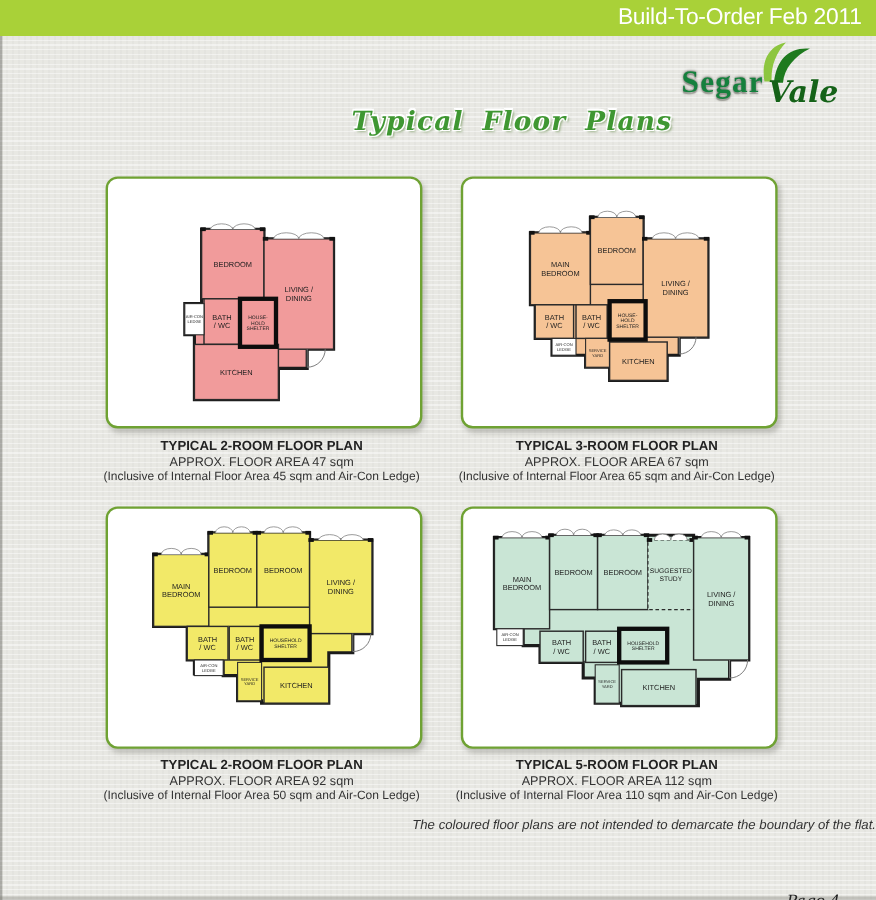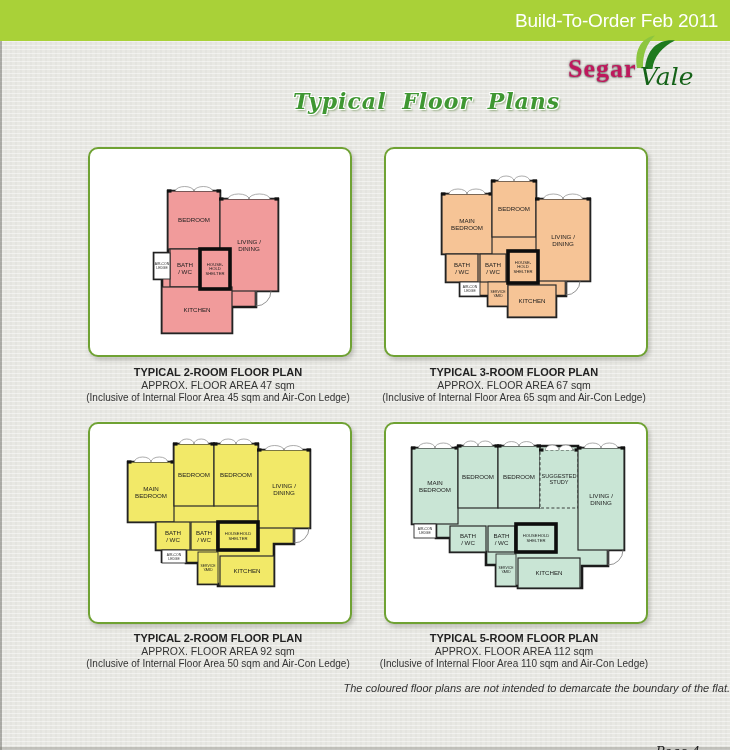--- a/index.html
+++ b/index.html
@@ -5,42 +5,42 @@
   html,body{margin:0;padding:0;}
   body{
     width:730px;height:750px;position:relative;overflow:hidden;
     font-family:"Liberation Sans", sans-serif;
     background-color:#e8e8e3;
     background-image:
       repeating-linear-gradient(0deg, rgba(255,255,255,.45) 0px, rgba(255,255,255,.45) 1px, rgba(0,0,0,0) 1px, rgba(0,0,0,0) 4px),
       repeating-linear-gradient(90deg, rgba(0,0,0,.02) 0px, rgba(0,0,0,.02) 2px, rgba(0,0,0,0) 2px, rgba(0,0,0,0) 5px);
   }
   .banner{
-    position:absolute;left:0;top:0;width:730px;height:41px;
+    position:absolute;left:0;top:0;width:730px;height:30px;
     background:var(--banner,#a9d138);
     display:flex;align-items:center;justify-content:flex-end;
   }
   .banner span{
     color:#ffffff;font-size:19px;letter-spacing:-0.2px;padding-right:12px;
     font-family:"Liberation Sans", sans-serif;
   }
   .left-edge{position:absolute;left:0;top:0;width:2px;height:750px;background:rgba(60,60,55,.35);}
   .bottom-edge{position:absolute;left:0;bottom:0;width:730px;height:3px;background:rgba(120,120,112,.35);}
 
   .logo{position:absolute;left:568px;top:38px;width:140px;height:58px;}
   .logo .leaf{position:absolute;left:62px;top:-4px;}
   .logo .segar{
     position:absolute;left:0;top:16px;
     font-family:"Liberation Serif", serif;font-weight:bold;font-size:26px;
-    color:#be185d;text-shadow:0 0 3px #8a8a84, 0 1px 1px #9a9a94, 0 -1px 1px #b5b5af;
+    color:#15803d;text-shadow:0 0 3px #8a8a84, 0 1px 1px #9a9a94, 0 -1px 1px #b5b5af;
     letter-spacing:1px;
   }
   .logo .vale{
     position:absolute;left:72px;top:24px;
-    font-family:"DejaVu Serif", serif;font-style:italic;font-weight:normal;font-size:25px;
+    font-family:"DejaVu Serif", serif;font-style:italic;font-weight:bold;font-size:25px;
     color:var(--logodark,#156218);
   }
 
   .page-title{
     position:absolute;left:293px;top:88px;
     font-family:"DejaVu Serif", serif;font-style:italic;font-weight:bold;
     font-size:22px;letter-spacing:1px;word-spacing:7px;
     color:var(--titlegreen,#3f9732);
     text-shadow:-1px -1px 0 #fff, 1px -1px 0 #fff, -1px 1px 0 #fff, 1px 1px 0 #fff, 2px 2px 2px rgba(90,130,60,.55);
   }

